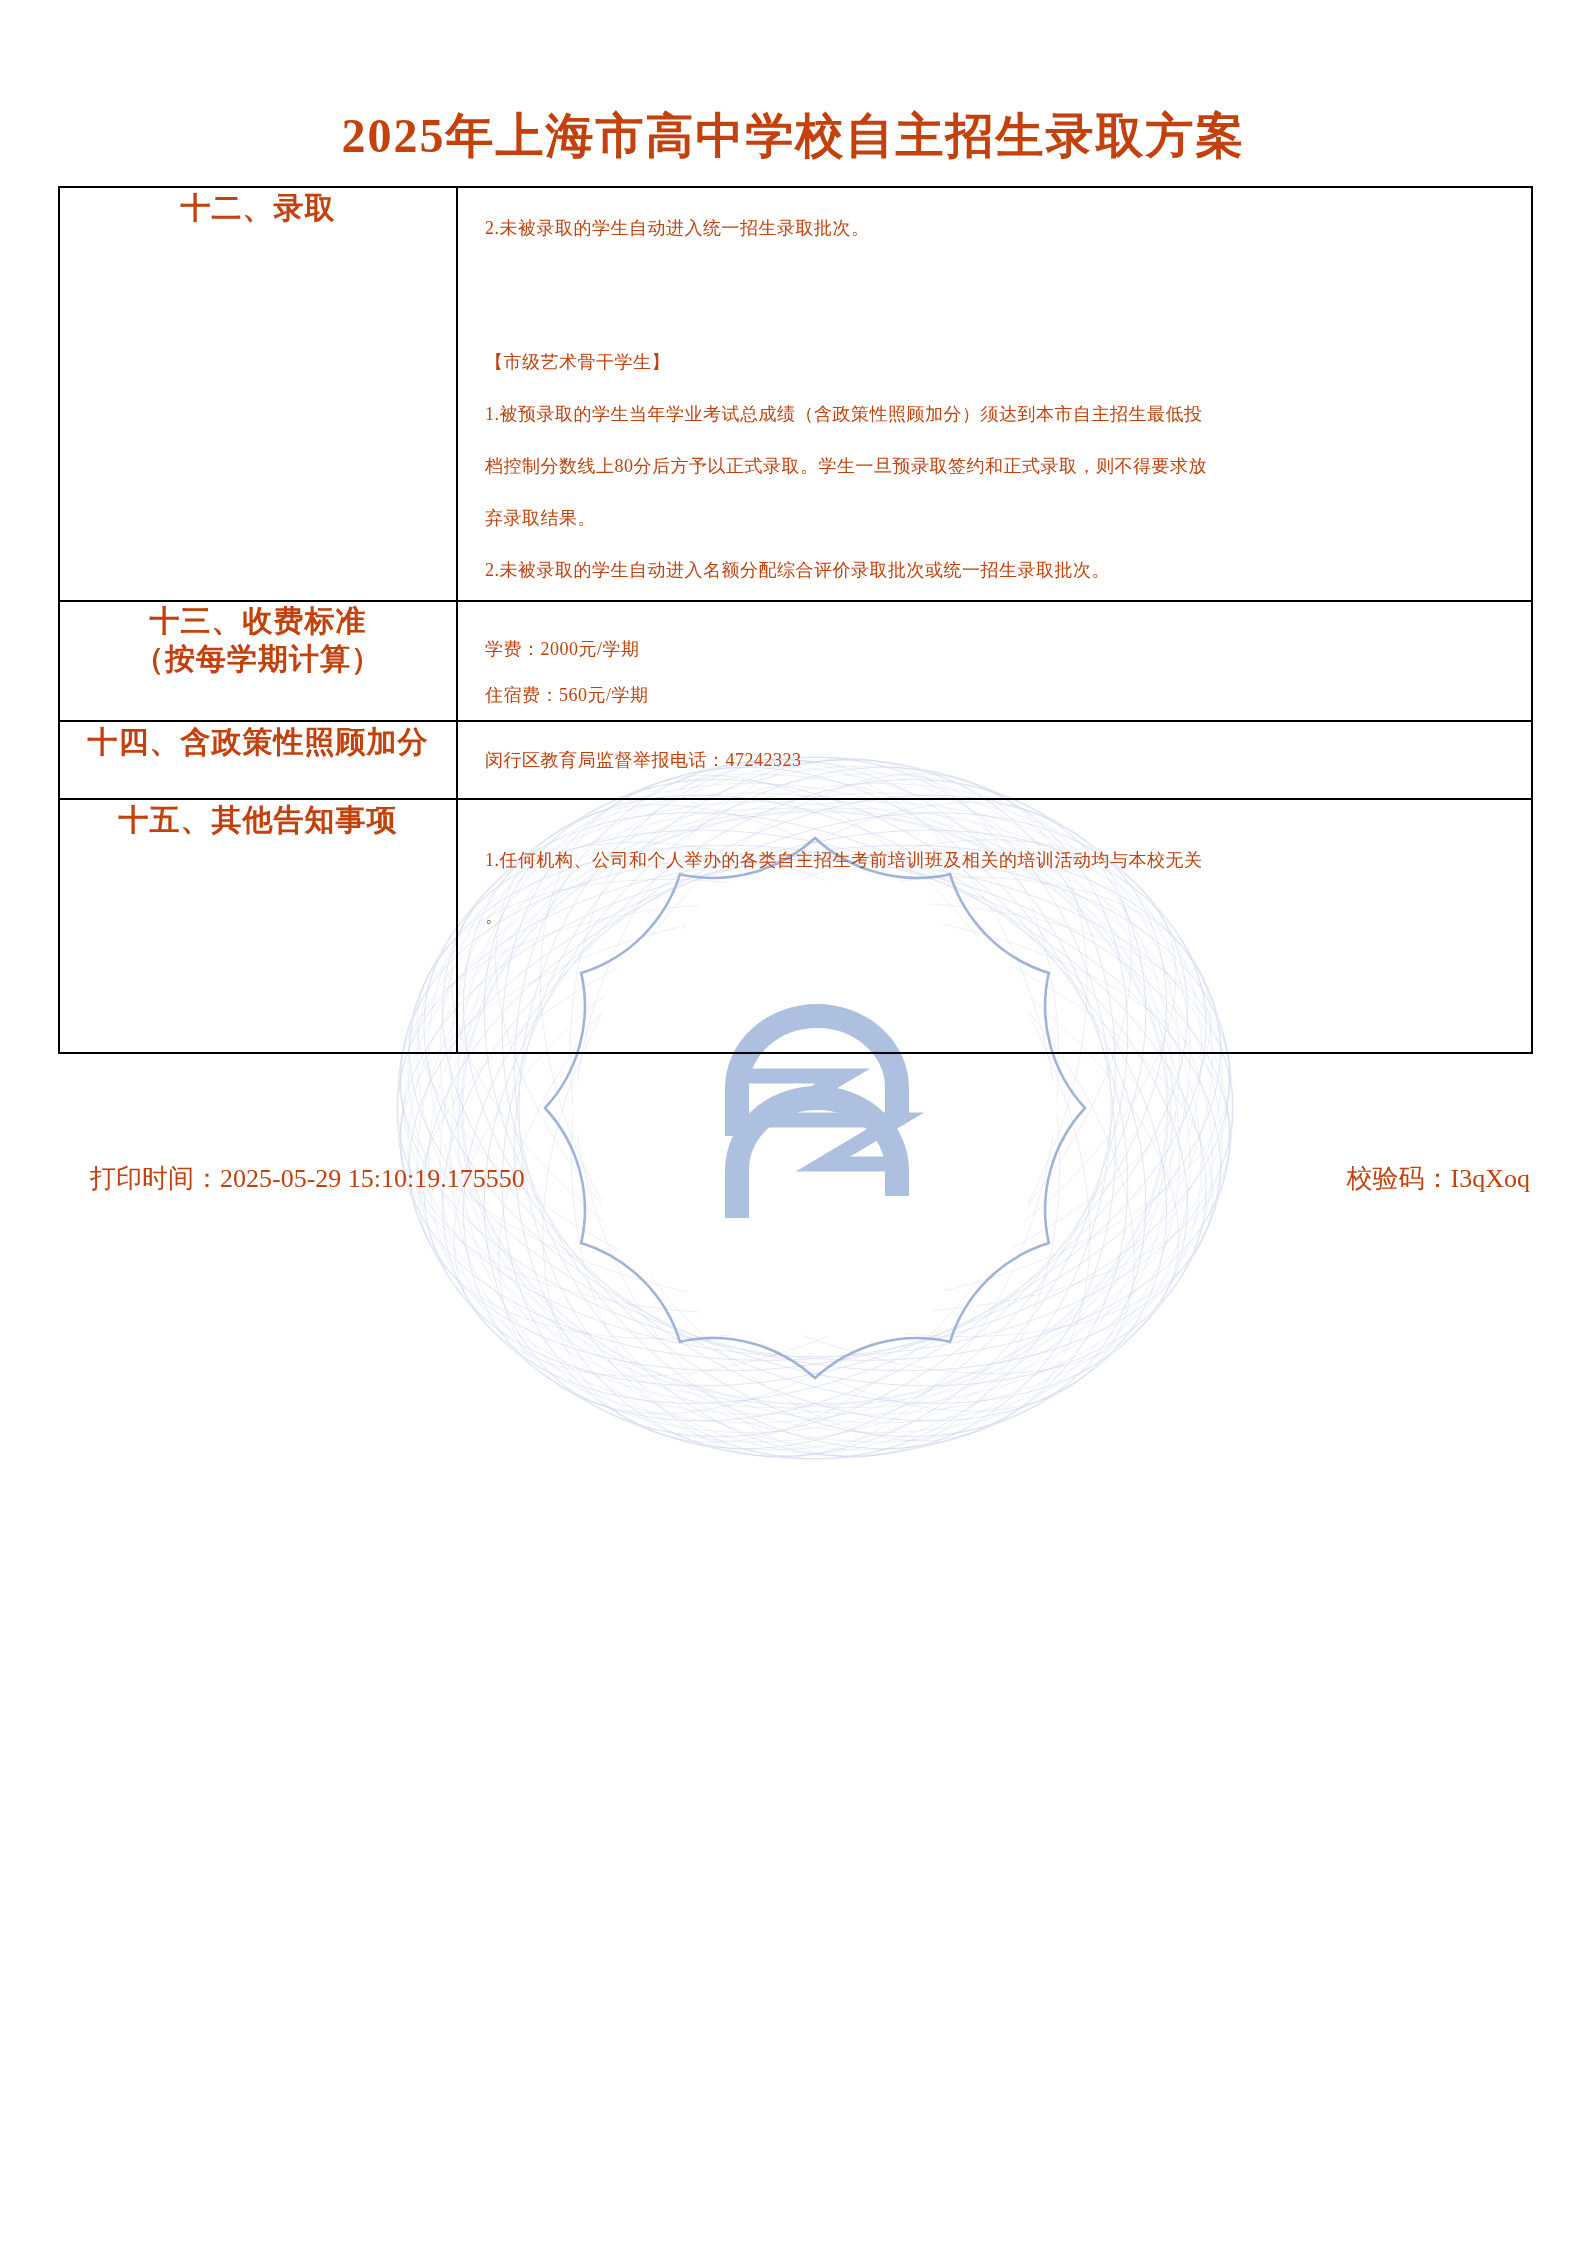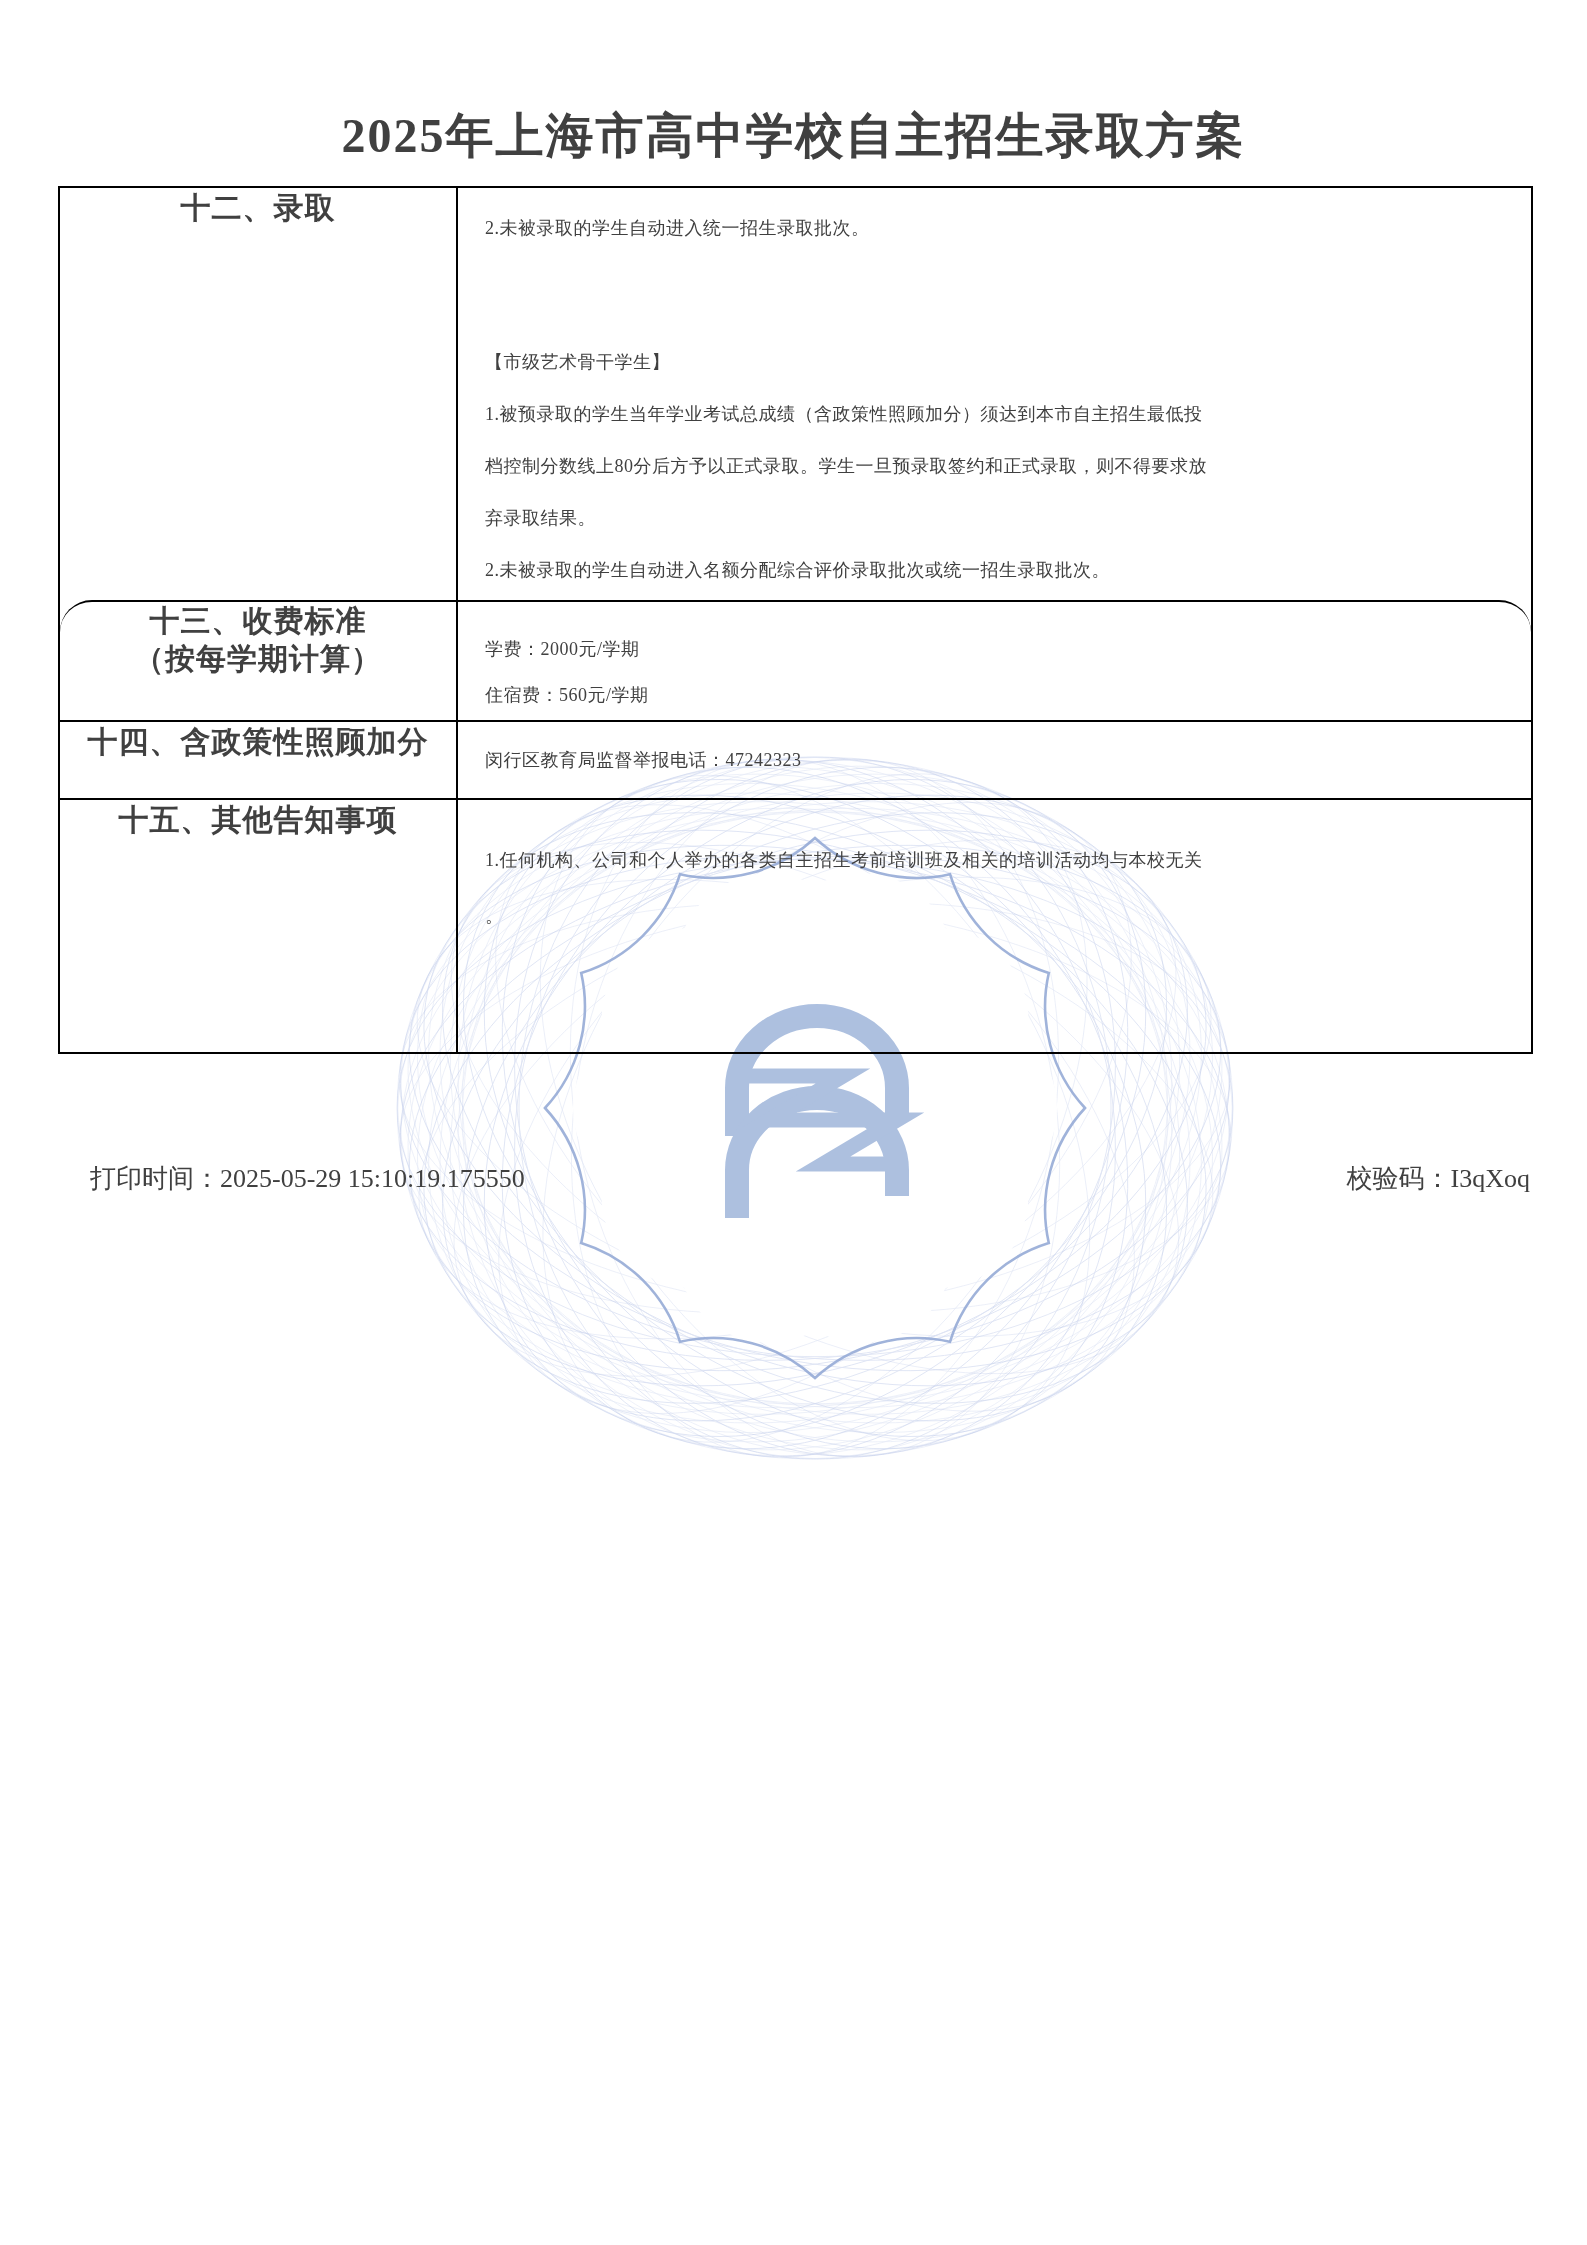--- a/index.html
+++ b/index.html
@@ -2,21 +2,21 @@
 <html><head>
 <meta charset="utf-8">
 <style>
   html,body { margin:0; padding:0; background:#ffffff; }
   .page {
     position:relative;
     width:1587px; height:1897px;
     background:#ffffff;
     overflow:hidden;
     font-family:"Liberation Serif","DejaVu Serif",serif;
-    color:#404040;
+    color:#c2410c;
   }
 
   
   .doc-title {
     position:absolute; left:0; top:108px; width:100%;
     text-align:center;
     font-size:48px; font-weight:700;
     letter-spacing:2px;
     line-height:56px;
     z-index:3;
@@ -56,21 +56,21 @@
     font-size:18px;
     letter-spacing:0.5px;
   }
   .cell-line { white-space:nowrap; }
 
   .r1 { height:412px; }
   .r1 .t-content { padding-top:14px; }
   .r1 .cell-line { line-height:52px; }
   .r1 .gap-top { margin-top:82px; }
 
-  .r2 { height:118px;border-radius:32px; }
+  .r2 { height:118px; }
   .r2 .t-label { line-height:38px; }
   .r2 .t-content { padding-top:24px; }
   .r2 .cell-line { line-height:46px; }
 
   .r3 { height:76px; }
   .r3 .t-content { display:flex; align-items:center; }
 
   .r4 { height:252px; }
   .r4 .t-content { padding-top:32px; }
   .r4 .cell-line { line-height:56px; }

